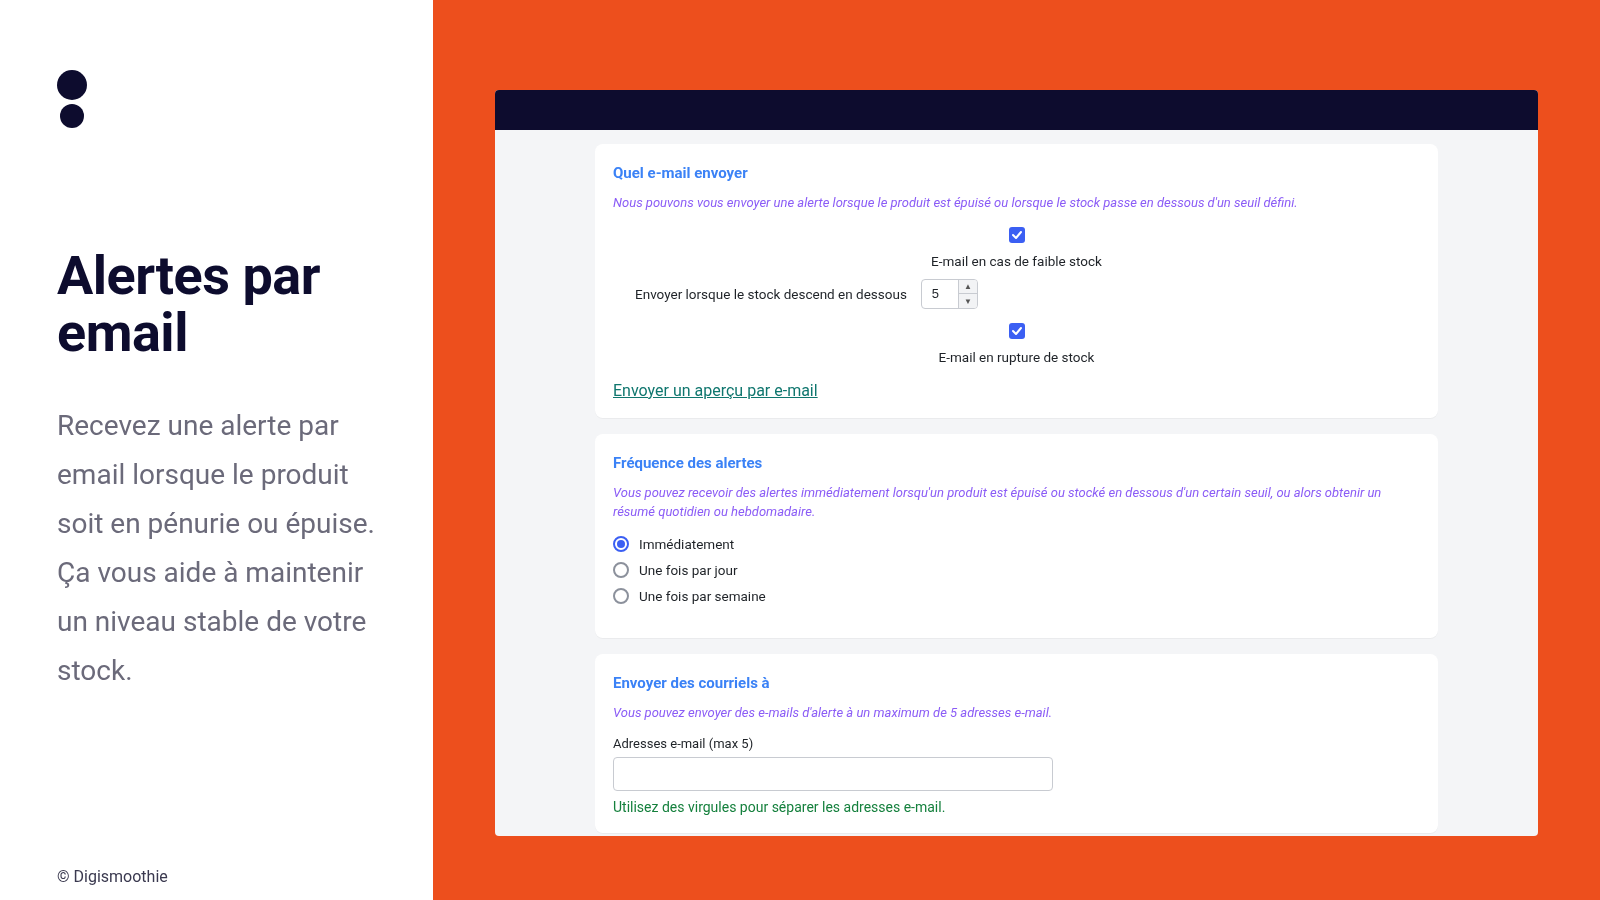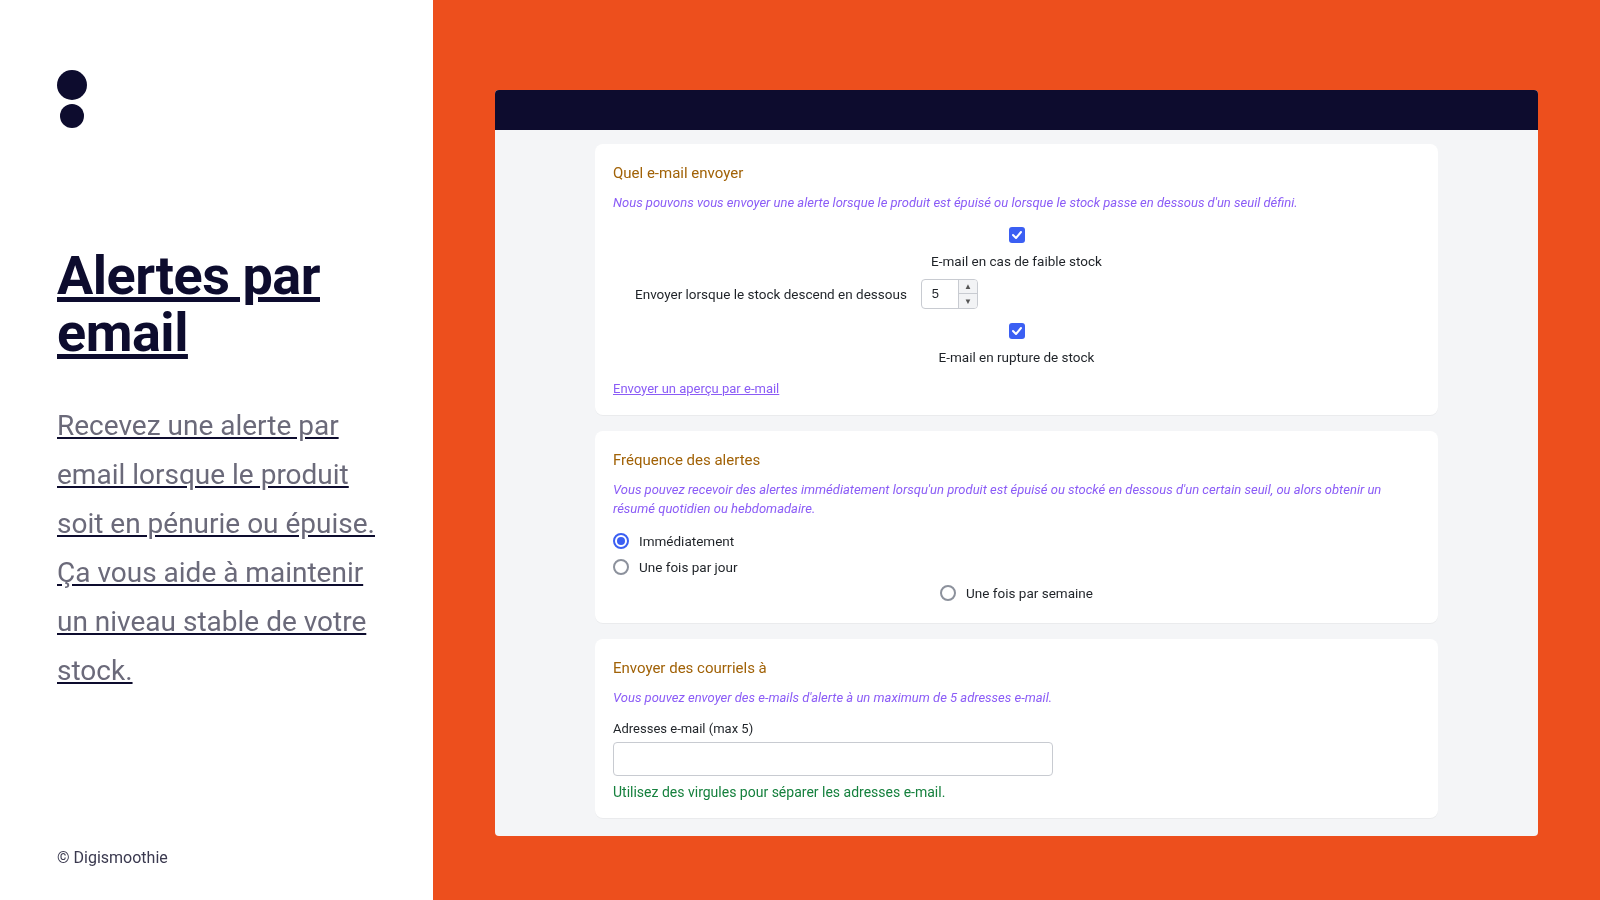--- a/index.html
+++ b/index.html
@@ -12,21 +12,20 @@
       background: #fff;
       color: #0d0c2e;
     }
     .left-panel {
       width: 433px;
       background: #fff;
       padding: 70px 40px 30px 57px;
       display: flex;
       flex-direction: column;
       position: relative;
-      text-decoration: underline;
     }
     .logo-dots {
       display: flex;
       flex-direction: column;
       gap: 4px;
       margin-bottom: 120px;
     }
     .logo-dots .dot-large {
       width: 30px; height: 30px; border-radius: 50%; background: #0d0c2e;
     }
@@ -42,21 +41,21 @@
       letter-spacing: -0.5px;
     }
     .desc {
       font-size: 28px;
       line-height: 1.75;
       color: #6b6a7a;
       font-weight: 400;
     }
     .footer {
       position: absolute;
-      bottom: 33px;
+      bottom: 14px;
       left: 57px;
       font-size: 16px;
       color: #3a394f;
     }
     .right-panel {
       flex: 1;
       background: #ed4f1d;
       position: relative;
     }
     .app-window {
@@ -82,22 +81,22 @@
     }
     .card {
       background: #fff;
       border-radius: 8px;
       margin: 0 100px 16px 100px;
       padding: 20px 18px 18px 18px;
       box-shadow: 0 1px 0 rgba(0,0,0,0.04);
     }
     .card-title {
       font-size: 15px;
-      font-weight: 400;
-      color: #a16207;
+      font-weight: 700;
+      color: #3b82f6;
       margin-bottom: 12px;
     }
     .card-sub {
       font-size: 13px;
       color: #8b5cf6;
       line-height: 1.45;
       margin-bottom: 14px;
       font-style: italic;
     }
     .check-row {
@@ -156,22 +155,22 @@
     .spinner-btn {
       width: 18px;
       flex: 1;
       background: #f2f3f5;
       display:flex; align-items:center; justify-content:center;
       font-size: 8px; color:#555; cursor:pointer;
       user-select:none;
     }
     .spinner-btn:first-child { border-bottom: 1px solid #c8cbd1; }
     .link {
-      font-size: 13px;
-      color: #8b5cf6;
+      font-size: 16px;
+      color: #0f766e;
       text-decoration: underline;
       cursor: pointer;
       display: inline-block;
       margin-top: 6px;
     }
     .radio-row {
       display: flex;
       align-items: center;
       gap: 10px;
       margin-bottom: 10px;
@@ -274,21 +273,21 @@
         <div class="card-sub">Vous pouvez recevoir des alertes immédiatement lorsqu'un produit est épuisé ou stocké en dessous d'un certain seuil, ou alors obtenir un résumé quotidien ou hebdomadaire.</div>
 
         <div class="radio-row">
           <div class="radio checked"></div>
           <span class="radio-label">Immédiatement</span>
         </div>
         <div class="radio-row">
           <div class="radio"></div>
           <span class="radio-label">Une fois par jour</span>
         </div>
-        <div class="radio-row" style="margin-bottom:4px;justify-content:center;">
+        <div class="radio-row" style="margin-bottom:16px;">
           <div class="radio"></div>
           <span class="radio-label">Une fois par semaine</span>
         </div>
       </div>
 
       <div class="card">
         <div class="card-title">Envoyer des courriels à</div>
         <div class="card-sub">Vous pouvez envoyer des e-mails d'alerte à un maximum de 5 adresses e-mail.</div>
         <div class="field-label">Adresses e-mail (max 5)</div>
         <input class="text-input" type="text" style="">

